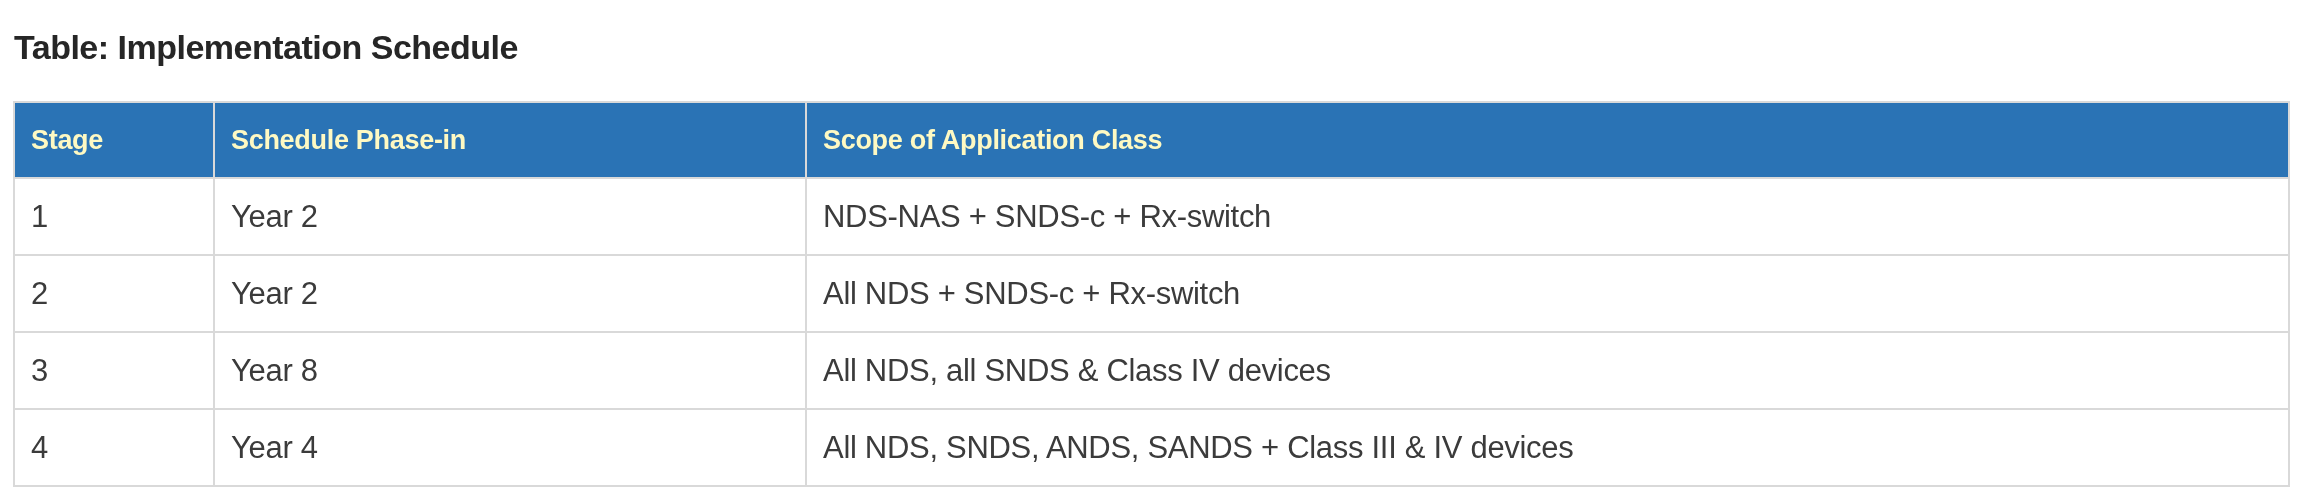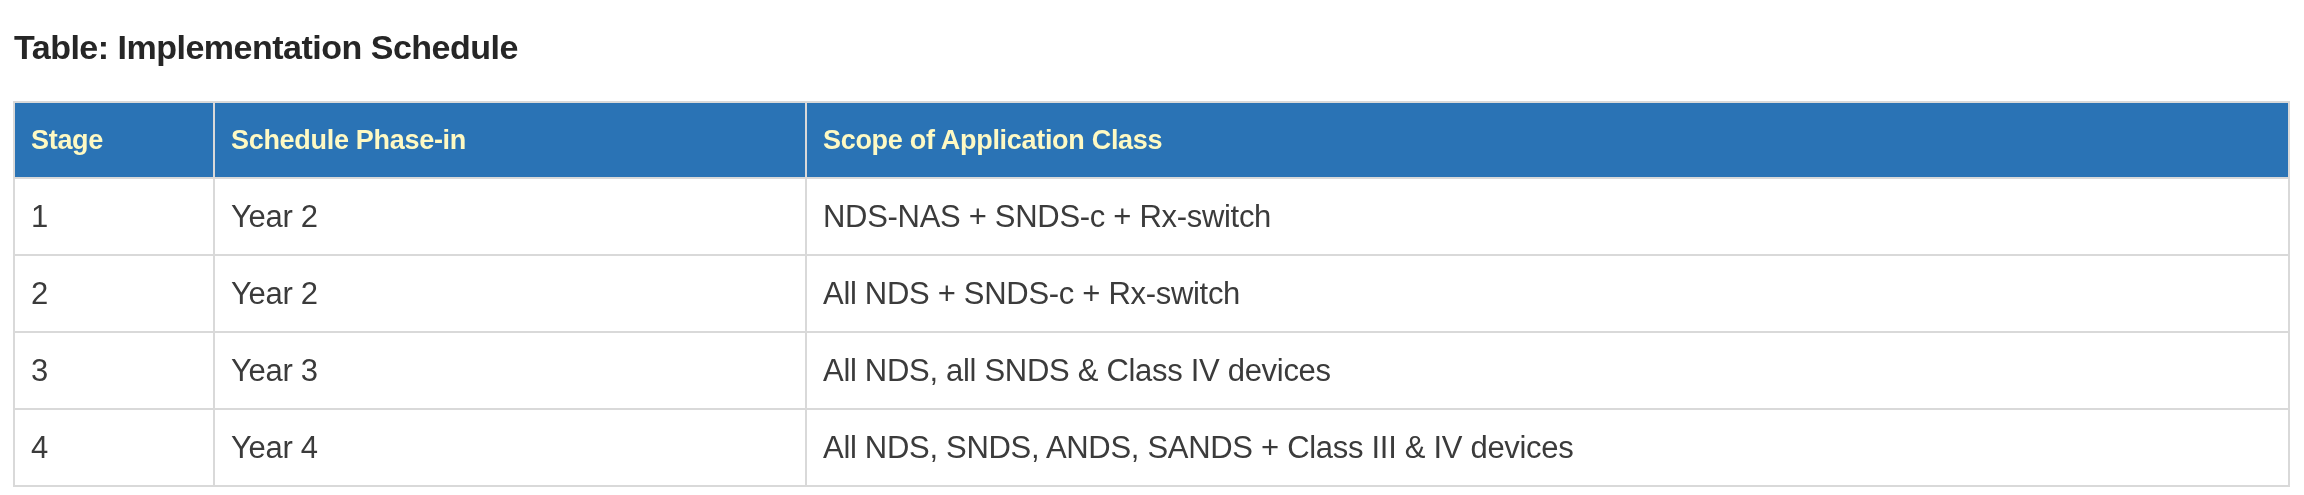--- a/index.html
+++ b/index.html
@@ -91,21 +91,21 @@
         <td>Year 2</td>
         <td>NDS-NAS + SNDS-c + Rx-switch</td>
       </tr>
       <tr>
         <td>2</td>
         <td>Year 2</td>
         <td>All NDS + SNDS-c + Rx-switch</td>
       </tr>
       <tr>
         <td>3</td>
-        <td>Year 3</td>
+        <td>Year 8</td>
         <td>All NDS, all SNDS &amp; Class IV devices</td>
       </tr>
       <tr>
         <td>4</td>
         <td>Year 4</td>
         <td>All NDS, SNDS, ANDS, SANDS + Class III &amp; IV devices</td>
       </tr>
     </tbody>
   </table>
 

